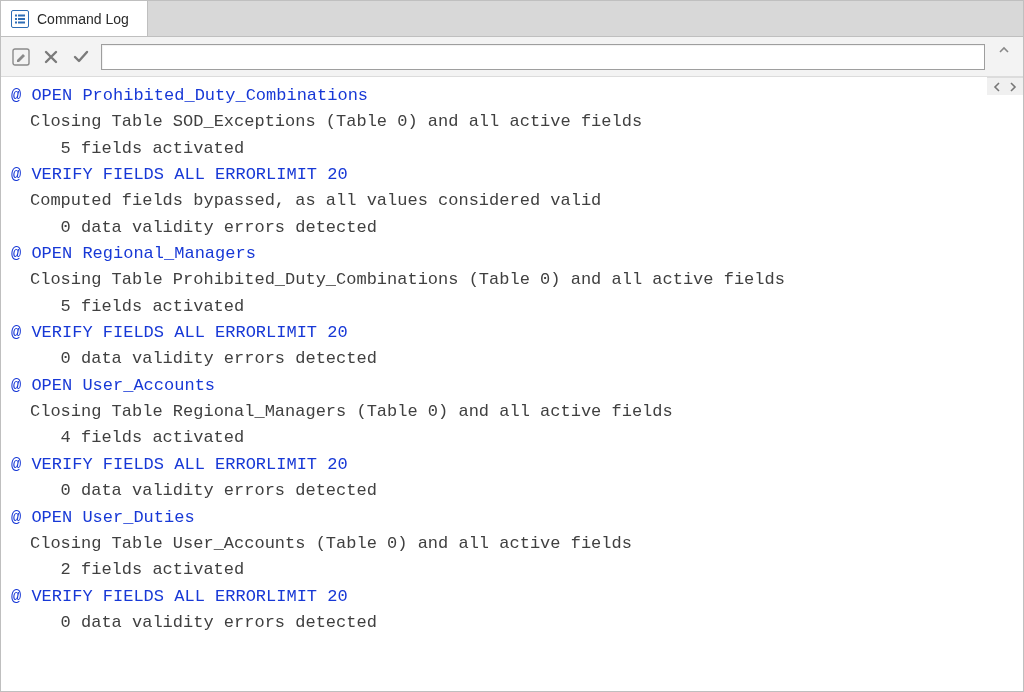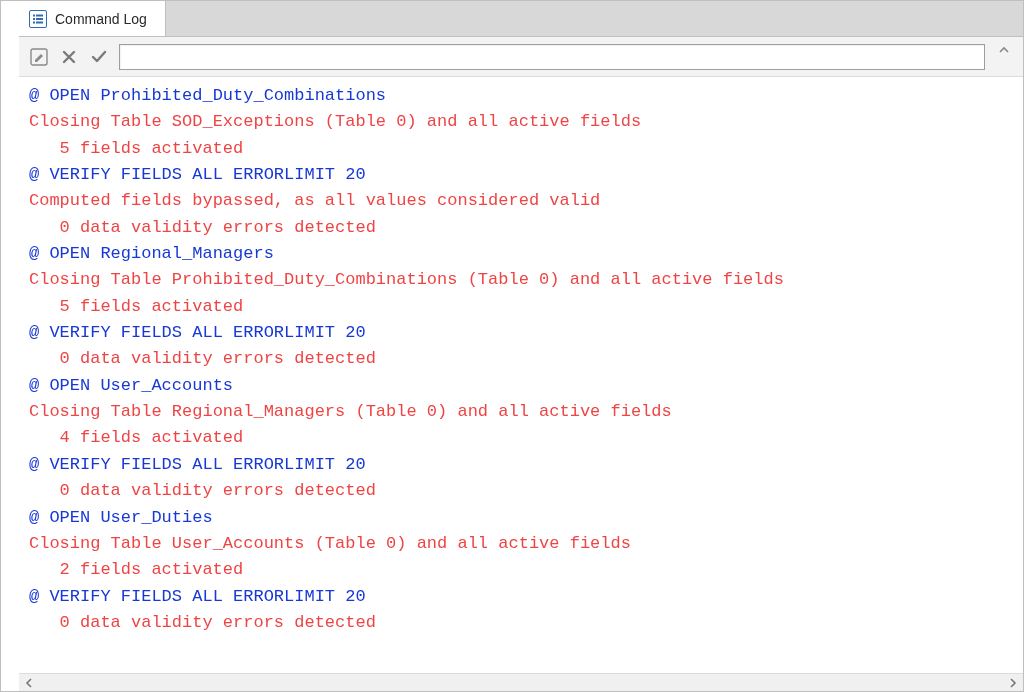--- a/index.html
+++ b/index.html
@@ -8,21 +8,20 @@
     width: 1024px; height: 692px;
     font-family: "Segoe UI", Tahoma, sans-serif;
     font-size: 13px;
     background: #ffffff;
     overflow: hidden;
   }
   .window {
     width: 1024px; height: 692px;
     display: flex; flex-direction: column;
     border: 1px solid #bfbfbf;
-    padding-left: 18px;
   }
   
   .tabbar {
     height: 36px;
     background: #d8d8d8;
     display: flex;
     align-items: stretch;
     border-bottom: 1px solid #bfbfbf;
   }
   .tab {
@@ -75,35 +74,35 @@
   .vscroll-stub {
     width: 18px; height: 26px;
     display: flex; align-items: flex-start; justify-content: center;
     color: #888;
     cursor: pointer;
   }
   
   .log-wrap {
     flex: 1;
     display: flex;
-    flex-direction: column;
+    flex-direction: row;
     min-height: 0;
   }
   .log {
     flex: 1;
     overflow: hidden;
     padding: 6px 4px 4px 10px;
     font-family: "Courier New", Courier, monospace;
     font-size: 17px;
     line-height: 1.55;
     color: #1a1a1a;
     white-space: pre;
   }
   .log .cmd { color: #1738d6; }
-  .log .out { color: #ef4444; }
+  .log .out { color: #404040; margin-left: 19px; }
   .log .out.indent { padding-left: 3ch; display:inline-block;text-align:center; }
   .log-line { display:block; }
   
   .hscroll {
     height: 18px;
     background: #f0f0f0;
     border-top: 1px solid #dcdcdc;
     display: flex;
     align-items: center;
     justify-content: space-between;

